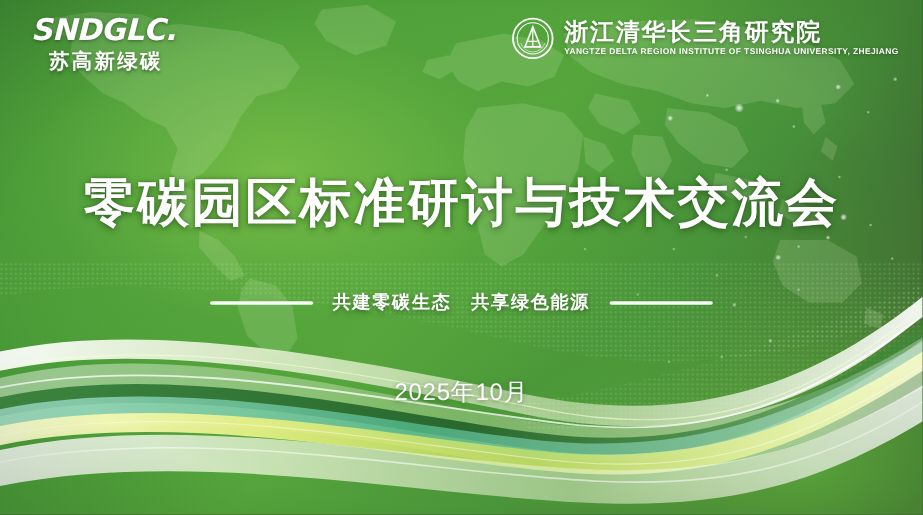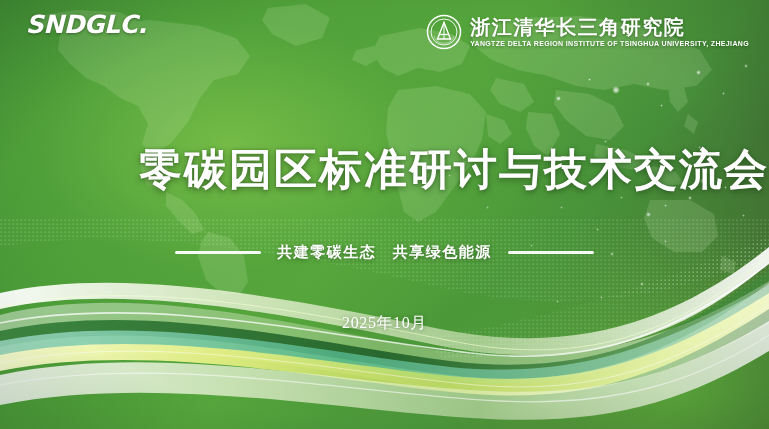--- a/index.html
+++ b/index.html
@@ -112,37 +112,35 @@
   }
   .title {
     position:absolute; left:0; right:0; top:145px;
     font-size:43px;
     font-weight:bold;
     color:#ffffff;
     letter-spacing:2px;
     line-height:1.15;
     white-space:nowrap;
     text-shadow:0 2px 6px rgba(30,62,22,0.60), 0 0 2px rgba(40,80,30,0.45);
-    text-align:right;
   }
   .subwrap {
     position:absolute; left:0; right:0; top:243px;
     display:flex; align-items:center; justify-content:center; gap:16px;
   }
   .rule { width:86px; height:3px; background:#ffffff; opacity:0.95; border-radius:2px; }
   .subtitle {
     font-size:15px; font-weight:bold; color:#ffffff;
     letter-spacing:1.5px; white-space:nowrap;
     text-shadow:0 1px 4px rgba(30,62,22,0.55);
   }
   .date {
     position:absolute; left:0; right:0; top:313px;
-    font-size:16px; color:#ffffff; letter-spacing:0.6px;
+    font-size:20px; color:#ffffff; letter-spacing:0.6px;
     text-shadow:0 1px 4px rgba(30,62,22,0.55);
-    font-family:Liberation Serif, serif;
   }
 </style>
 </head>
 <body>
 
 <div class="banner">
 
   <div class="worldmap">
     <svg viewBox="0 0 769 300" preserveAspectRatio="none" aria-hidden="true">
       <g fill="#d9f0c2" opacity="0.55">
@@ -269,20 +267,21 @@
       <path d="M0 166 C 170 134, 360 176, 500 182 C 620 188, 700 160, 769 116" fill="none" stroke="#ffffff" stroke-opacity="0.55" stroke-width="1.3"></path>
       <path d="M0 88 C 140 58, 310 94, 452 122 C 580 148, 678 116, 769 36" fill="none" stroke="#f6ffd8" stroke-opacity="0.60" stroke-width="1"></path>
       <path d="M0 144 C 160 112, 340 154, 476 166 C 596 176, 676 146, 769 86" fill="none" stroke="#ffffff" stroke-opacity="0.45" stroke-width="1"></path>
     </svg>
   </div>
 
   <div class="vignette"></div>
 
   <div class="logo-left">
     <div class="mark">SNDGLC.</div>
+    <div class="cn">苏高新绿碳</div>
   </div>
 
   <div class="logo-right">
     <span class="seal">
       <svg viewBox="0 0 36 36" aria-hidden="true">
         <circle cx="18" cy="18" r="16.5" fill="none" stroke="#ffffff" stroke-width="1.5"></circle>
         <circle cx="18" cy="18" r="13" fill="none" stroke="#ffffff" stroke-width="0.9"></circle>
         <path d="M18 8.5 L24.5 25 L11.5 25 Z" fill="none" stroke="#ffffff" stroke-width="1.4"></path>
         <path d="M14.2 20.5 L21.8 20.5" stroke="#ffffff" stroke-width="1.2"></path>
         <path d="M18 8.5 L18 25" stroke="#ffffff" stroke-width="1"></path>

